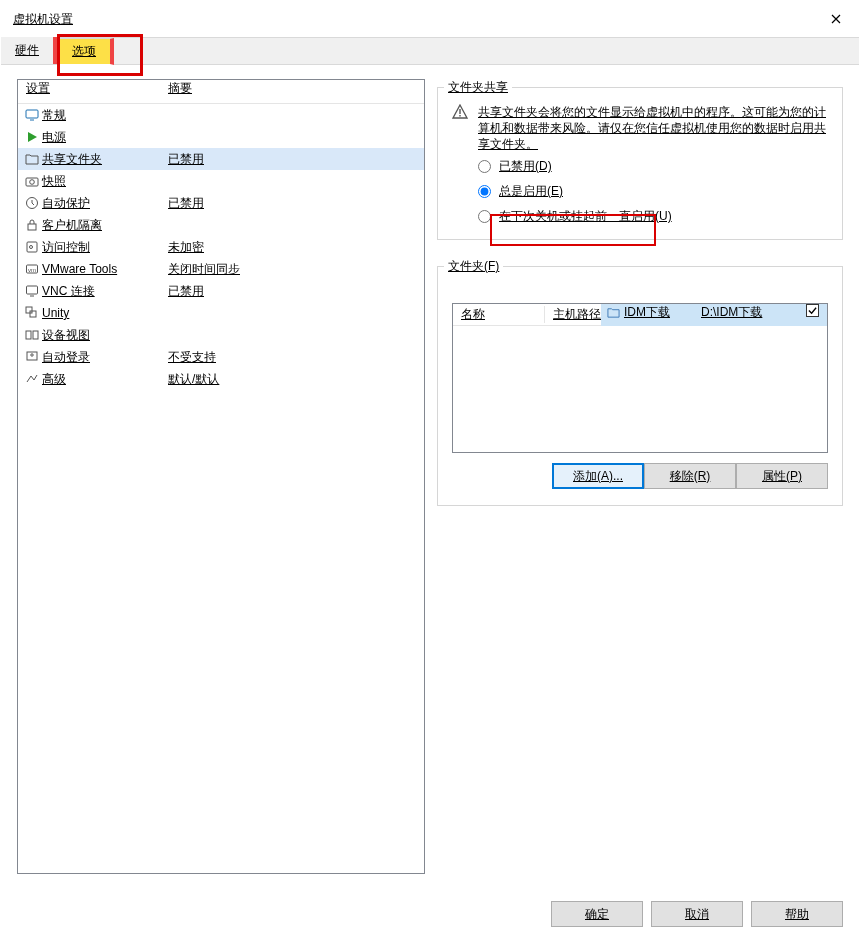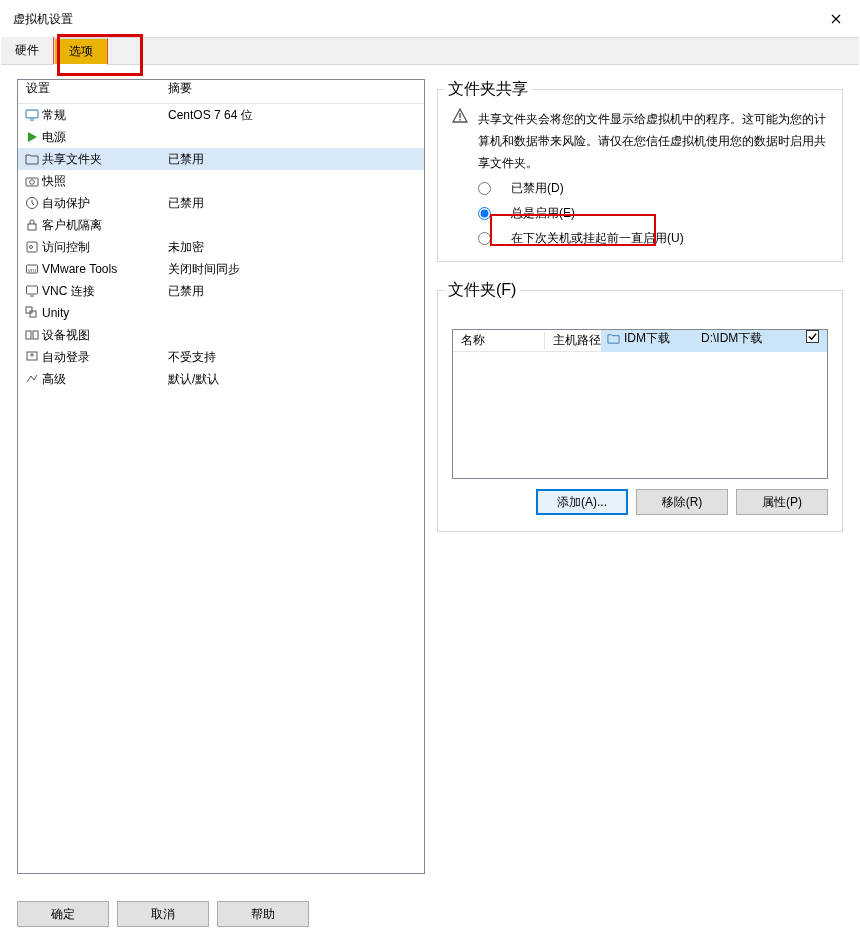--- a/index.html
+++ b/index.html
@@ -1,63 +1,63 @@
 <!DOCTYPE html>
 <html><head>
 <meta charset="utf-8">
 <style>
   html,body{margin:0;padding:0;height:100%;font-family:"Microsoft YaHei","Segoe UI",sans-serif;font-size:12px;color:#000;background:#fff}
   *{box-sizing:border-box}
-  .window{width:860px;height:939px;display:flex;flex-direction:column;border:1px solid rgba(0,0,0,0);}
+  .window{width:860px;height:939px;display:flex;flex-direction:column;border:1px solid rgba(0,0,0,0);text-decoration:underline;}
   .titlebar{height:36px;display:flex;align-items:center;padding:0 0 0 12px}
   .titlebar .title{flex:1;font-size:12px}
   .titlebar .close{width:46px;height:36px;display:flex;align-items:center;justify-content:center;font-size:16px;color:#000}
   .tabbar{height:28px;border-top:1px solid #d9d9d9;border-bottom:1px solid #d9d9d9;background:#f0f0f0;display:flex;align-items:flex-end}
-  .tab{height:27px;padding:0 14px;display:flex;align-items:center;background:#f0f0f0;border-right:1px solid #ef4444;position:relative}
-  .tab.active{background:#eab308;border-bottom:1px solid #fff;margin-bottom:-1px;border-top:1px solid #d9d9d9;border-left:1px solid #d9d9d9}
+  .tab{height:27px;padding:0 14px;display:flex;align-items:center;background:#f0f0f0;border-right:4px solid #ef4444;position:relative}
+  .tab.active{background:#fde047;border-bottom:1px solid #fff;margin-bottom:-1px;border-top:1px solid #d9d9d9;border-left:1px solid #d9d9d9}
   .hl1{position:absolute;left:57px;top:34px;width:86px;height:42px;border:3px solid #d90000;pointer-events:none}
   .hl2{position:absolute;left:490px;top:214px;width:166px;height:32px;border:2px solid #d90000;pointer-events:none}
   .body{flex:1;position:relative;display:flex;padding:14px 16px 16px 16px;gap:12px;min-height:0}
   .left{width:408px;border:1px solid #828790;display:flex;flex-direction:column}
   .lhead{display:flex;height:24px;border-bottom:1px solid #e5e5e5;background:#fff}
   .lhead .c1{width:150px;padding-left:8px}
   .lhead .c2{flex:1}
   .rows{flex:1;overflow:hidden}
   .row{display:flex;align-items:center;height:22px;padding:0 4px}
   .row.sel{background:#d9e8f9}
   .row .ic{width:20px;display:flex;align-items:center;justify-content:center}
   .row .ic svg{width:14px;height:14px}
   .row .nm{width:126px}
   .row .sm{flex:1}
   .right{flex:1;display:flex;flex-direction:column;gap:18px}
   fieldset{border:1px solid #d6d6d6;border-radius:0;padding:0;margin:0}
-  fieldset>legend{padding:0 4px;margin-left:6px;font-size:16px}
+  fieldset>legend{padding:0 4px;margin-left:6px;font-size:12px}
   .fs-inner{padding:8px 14px 14px 14px}
   .warnrow{display:flex;align-items:flex-start;gap:10px}
   .warnrow svg{flex:0 0 16px}
-  .warnrow .txt{line-height:22px}
+  .warnrow .txt{line-height:16px}
   .radios{margin-top:6px;padding-left:26px;display:flex;flex-direction:column;gap:8px}
-  .radio{display:flex;align-items:center;gap:20px}
+  .radio{display:flex;align-items:center;gap:8px}
   .radio input{margin:0}
   .ftable{border:1px solid #828790;height:150px;display:flex;flex-direction:row;margin-top:20px}
   .ftable .th{display:flex;height:22px;align-items:center;background:#fff;border-bottom:1px solid #e5e5e5}
   .ftable .th .h1{width:92px;padding-left:8px;border-right:1px solid #e5e5e5}
   .ftable .th .h2{flex:1;padding-left:8px}
   .ftable .tb{flex:1}
   .ftable .tr{display:flex;height:22px;align-items:flex-start;background:#cce4f7}
   .ftable .tr .d1{width:92px;padding-left:6px;display:flex;align-items:center;gap:4px}
   .ftable .tr .d1 svg{width:13px;height:13px}
   .ftable .tr .d2{flex:1;padding-left:8px}
   .ftable .tr .d3{width:30px;display:flex;justify-content:center}
   .ftable .tr .d3 .chk{width:13px;height:13px;border:1px solid #333;display:flex;align-items:center;justify-content:center;background:#fff}
   .ftable .tr .d3 .chk svg{width:9px;height:9px}
-  .btns{display:flex;justify-content:flex-end;gap:8px;padding:10px 0 2px 0}
+  .btns{display:flex;justify-content:flex-end;padding:10px 0 2px 0}
   .btn{height:26px;min-width:92px;padding:0 12px;border:1px solid #adadad;background:#e1e1e1;display:flex;align-items:center;justify-content:center;font-size:12px;cursor:default}
   .btn.primary{border:2px solid #0078d7;background:#e5f1fb}
-  .footer{height:48px;display:flex;align-items:center;gap:8px;padding:0 16px;border-top:0}
+  .footer{height:48px;display:flex;align-items:center;justify-content:flex-end;gap:8px;padding:0 16px;border-top:0}
   .footer .btn{min-width:92px}
 </style>
 </head>
 <body>
 <div class="window">
 
   <div class="titlebar">
     <div class="title">虚拟机设置</div>
     <div class="close">
       <svg viewBox="0 0 10 10" width="10" height="10">
@@ -83,21 +83,20 @@
       </div>
       <div class="rows" id="left-rows">
           <div class="row">
             <span class="ic">
               <svg viewBox="0 0 14 14">
                 <rect x="1" y="2" width="12" height="8" rx="1" fill="none" stroke="#1a6fb0"></rect>
                 <path d="M5 12h4" stroke="#1a6fb0"></path>
               </svg>
             </span>
             <span class="nm">常规</span>
-            <span class="sm">CentOS 7 64 位</span>
           </div>
           <div class="row">
             <span class="ic">
               <svg viewBox="0 0 14 14">
                 <path d="M3 2 L12 7 L3 12 Z" fill="#2e9e2e"></path>
               </svg>
             </span>
             <span class="nm">电源</span>
             <span class="sm"></span>
           </div>

